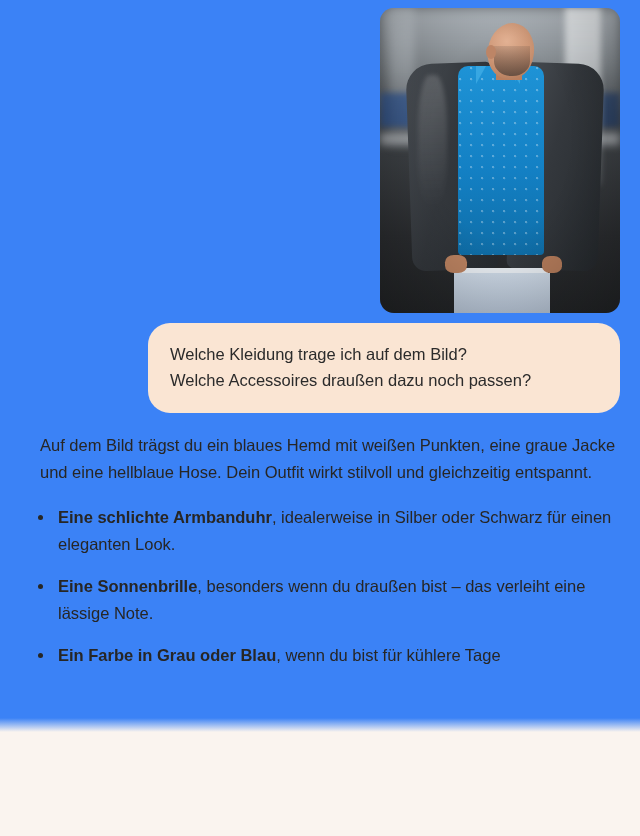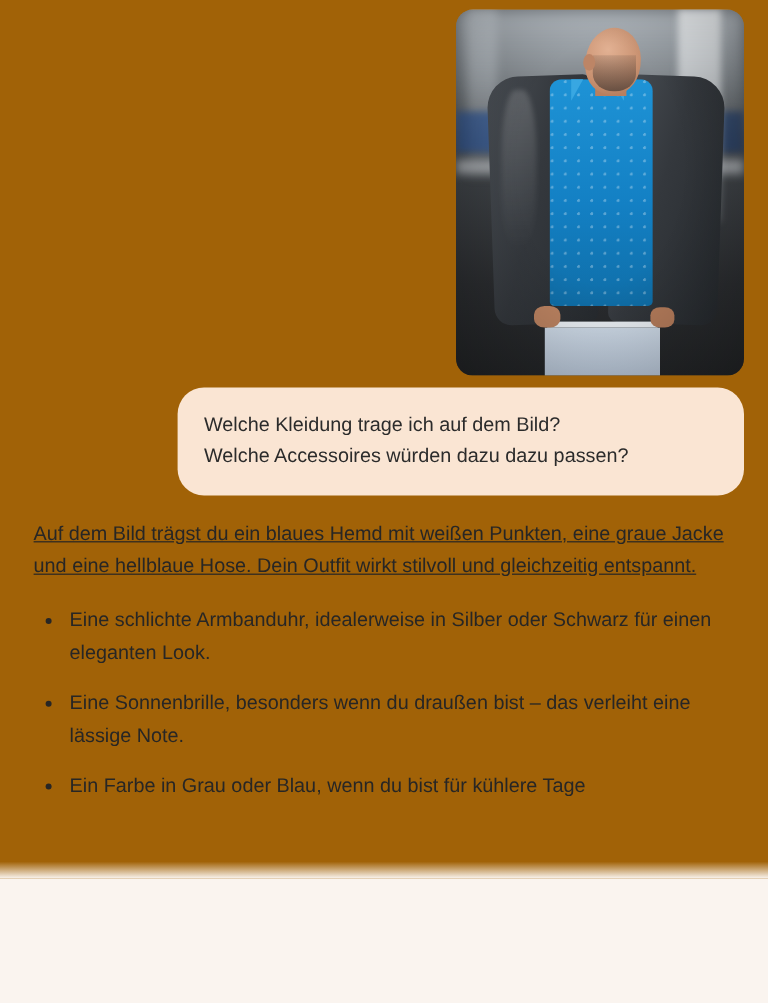--- a/index.html
+++ b/index.html
@@ -10,21 +10,21 @@
     width: 640px;
     height: 836px;
     background: #faf4ef;
     font-family: "Liberation Sans", sans-serif;
     overflow: hidden;
   }
   .page {
     position: relative;
     width: 640px;
     height: 732px;
-    background: #a16207;
+    background: #3b82f6;
     box-sizing: border-box;
   }
 
   
   .image-wrap {
     position: absolute;
     top: 8px;
     left: 380px;
     width: 240px;
     height: 305px;
@@ -234,43 +234,42 @@
   .answer {
     position: absolute;
     top: 432px;
     left: 24px;
     width: 596px;
     color: #272625;
     font-size: 16.5px;
     line-height: 27px;
   }
   .answer p {
-    margin: 0 0 18px 4px;
-    text-decoration: underline;
+    margin: 0 0 18px 16px;
   }
   .answer ul {
     margin: 0;
     padding-left: 34px;
     list-style: none;
   }
   .answer li {
     position: relative;
     margin-bottom: 15px;
   }
   .answer li:before {
     content: "";
     position: absolute;
     left: -20px;
     top: 11px;
     width: 5px;
     height: 5px;
     border-radius: 50%;
     background: #272625;
   }
-  .answer li b { font-weight: 400; }
+  .answer li b { font-weight: 700; }
   .fade-bottom {
     position: absolute;
     left: 0;
     bottom: 0;
     width: 640px;
     height: 14px;
     background: linear-gradient(180deg, rgba(250,244,239,0), rgba(250,244,239,1));
   }
 </style>
 </head>
@@ -298,21 +297,21 @@
       <div class="belt"></div>
       <div class="pants"></div>
       <div class="hand-l"></div>
       <div class="hand-r"></div>
       <div class="vignette"></div>
     </div>
   </div>
 
   <div class="user-bubble">
     <div class="line">Welche Kleidung trage ich auf dem Bild?</div>
-    <div class="line">Welche Accessoires würden dazu dazu passen?</div>
+    <div class="line">Welche Accessoires draußen dazu noch passen?</div>
   </div>
 
   <div class="answer">
     <p>Auf dem Bild trägst du ein blaues Hemd mit weißen Punkten, eine graue Jacke und eine hellblaue Hose. Dein Outfit wirkt stilvoll und gleichzeitig entspannt.</p>
     <ul>
       <li>
         <b>Eine schlichte Armbanduhr</b><span>, idealerweise in Silber oder Schwarz für einen eleganten Look.</span>
       </li>
       <li>
         <b>Eine Sonnenbrille</b><span>, besonders wenn du draußen bist – das verleiht eine lässige Note.</span>

